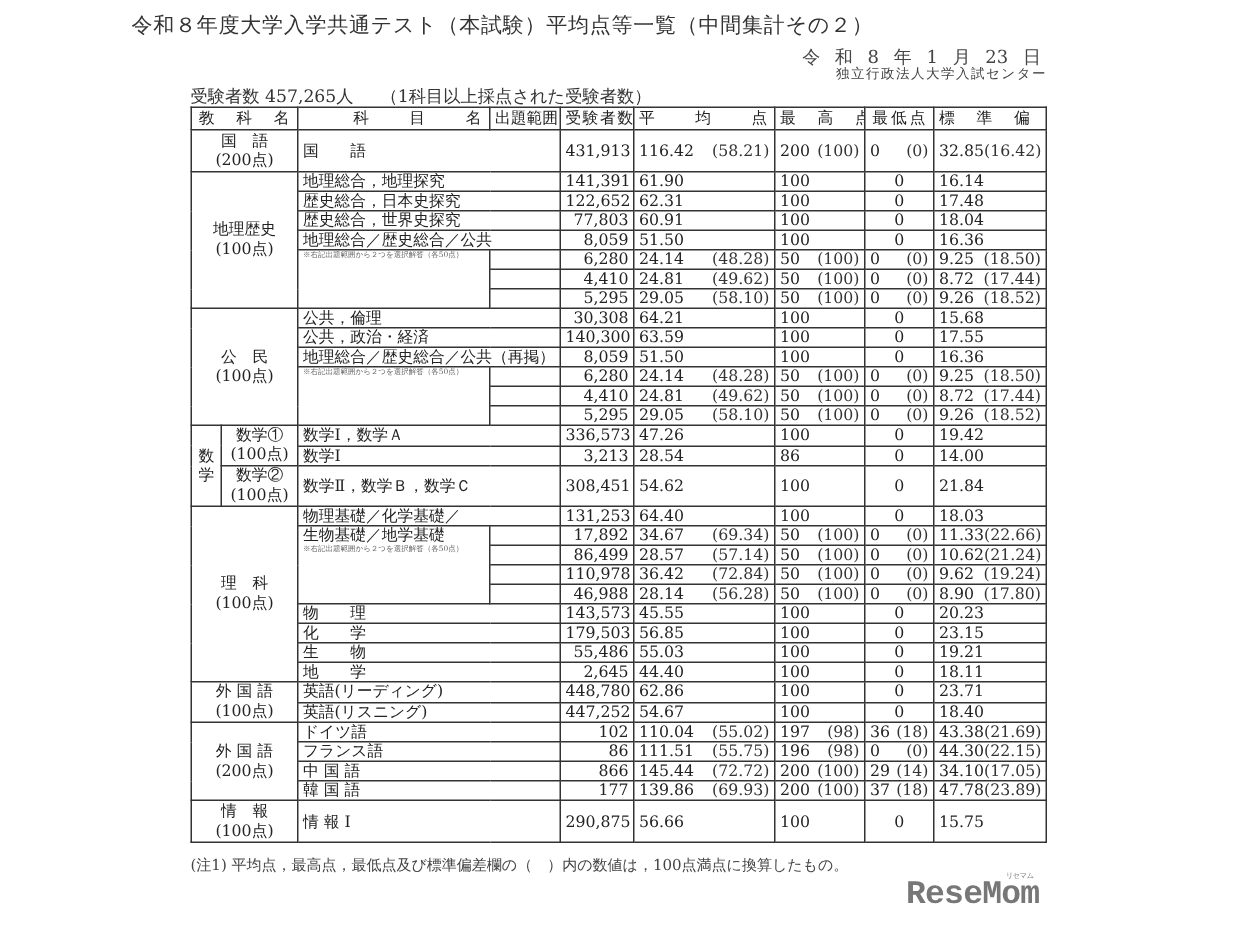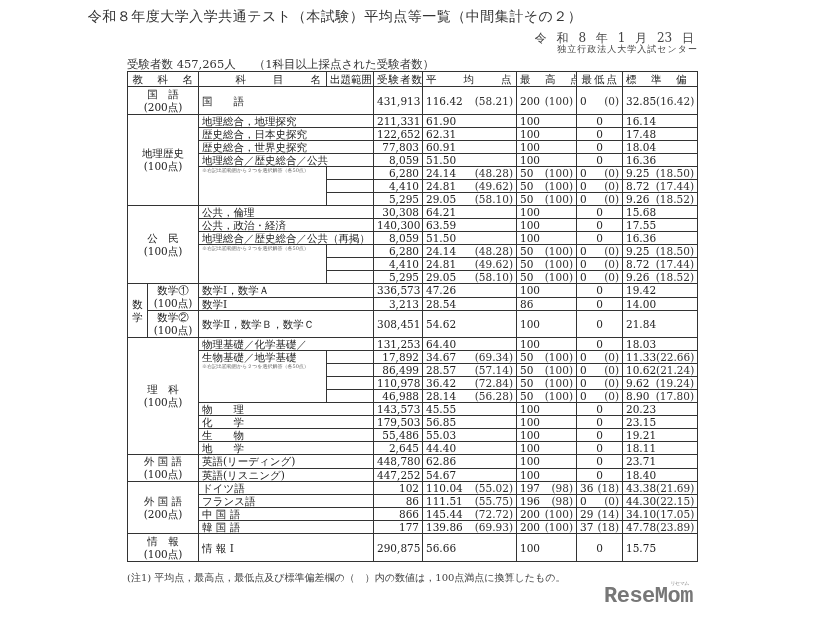--- a/index.html
+++ b/index.html
@@ -86,21 +86,21 @@
         <td class="">
           <div class="avg">
             <span>32.85</span>
             <span class="paren">(16.42)</span>
           </div>
         </td>
       </tr>
       <tr class="thick-top">
         <td colspan="2" rowspan="7" class="c-cat"><span>地理歴史</span><br><span>(100点)</span></td>
         <td class="lft" colspan="2">地理総合，地理探究</td>
-        <td class="num">211,331</td>
+        <td class="num">141,391</td>
         <td class="">
           <div class="avg">
             <span>61.90</span>
             <span class="paren"></span>
           </div>
         </td>
         <td class="">
           <div class="avg" style="justify-content: flex-start;">
             <span>100</span>
             <span class="paren"></span>

